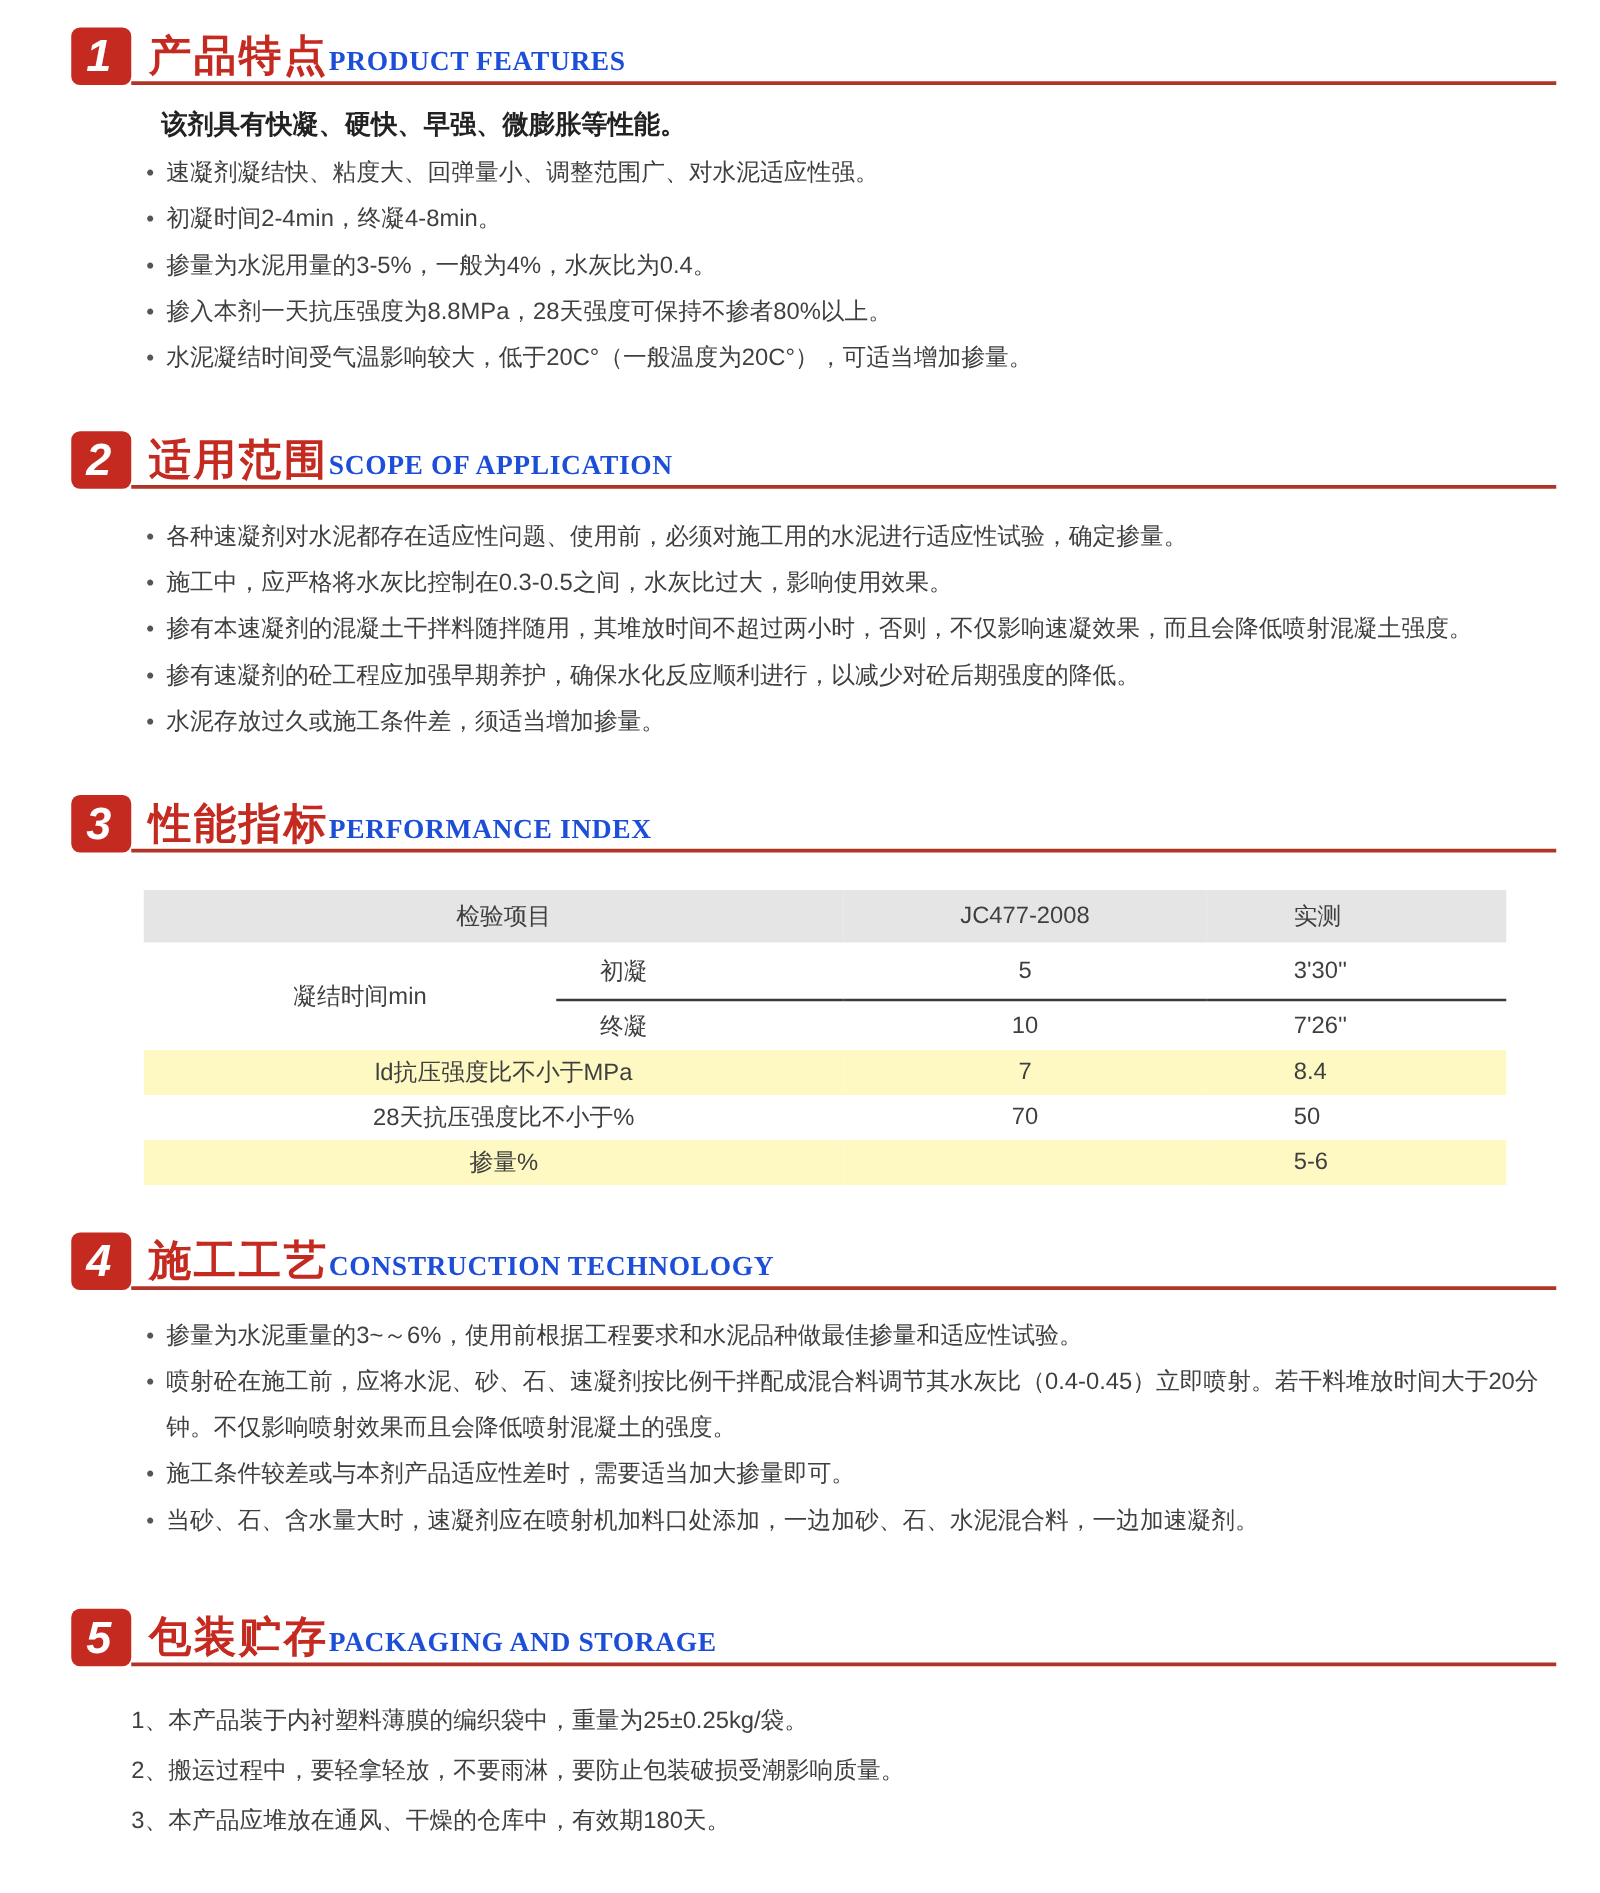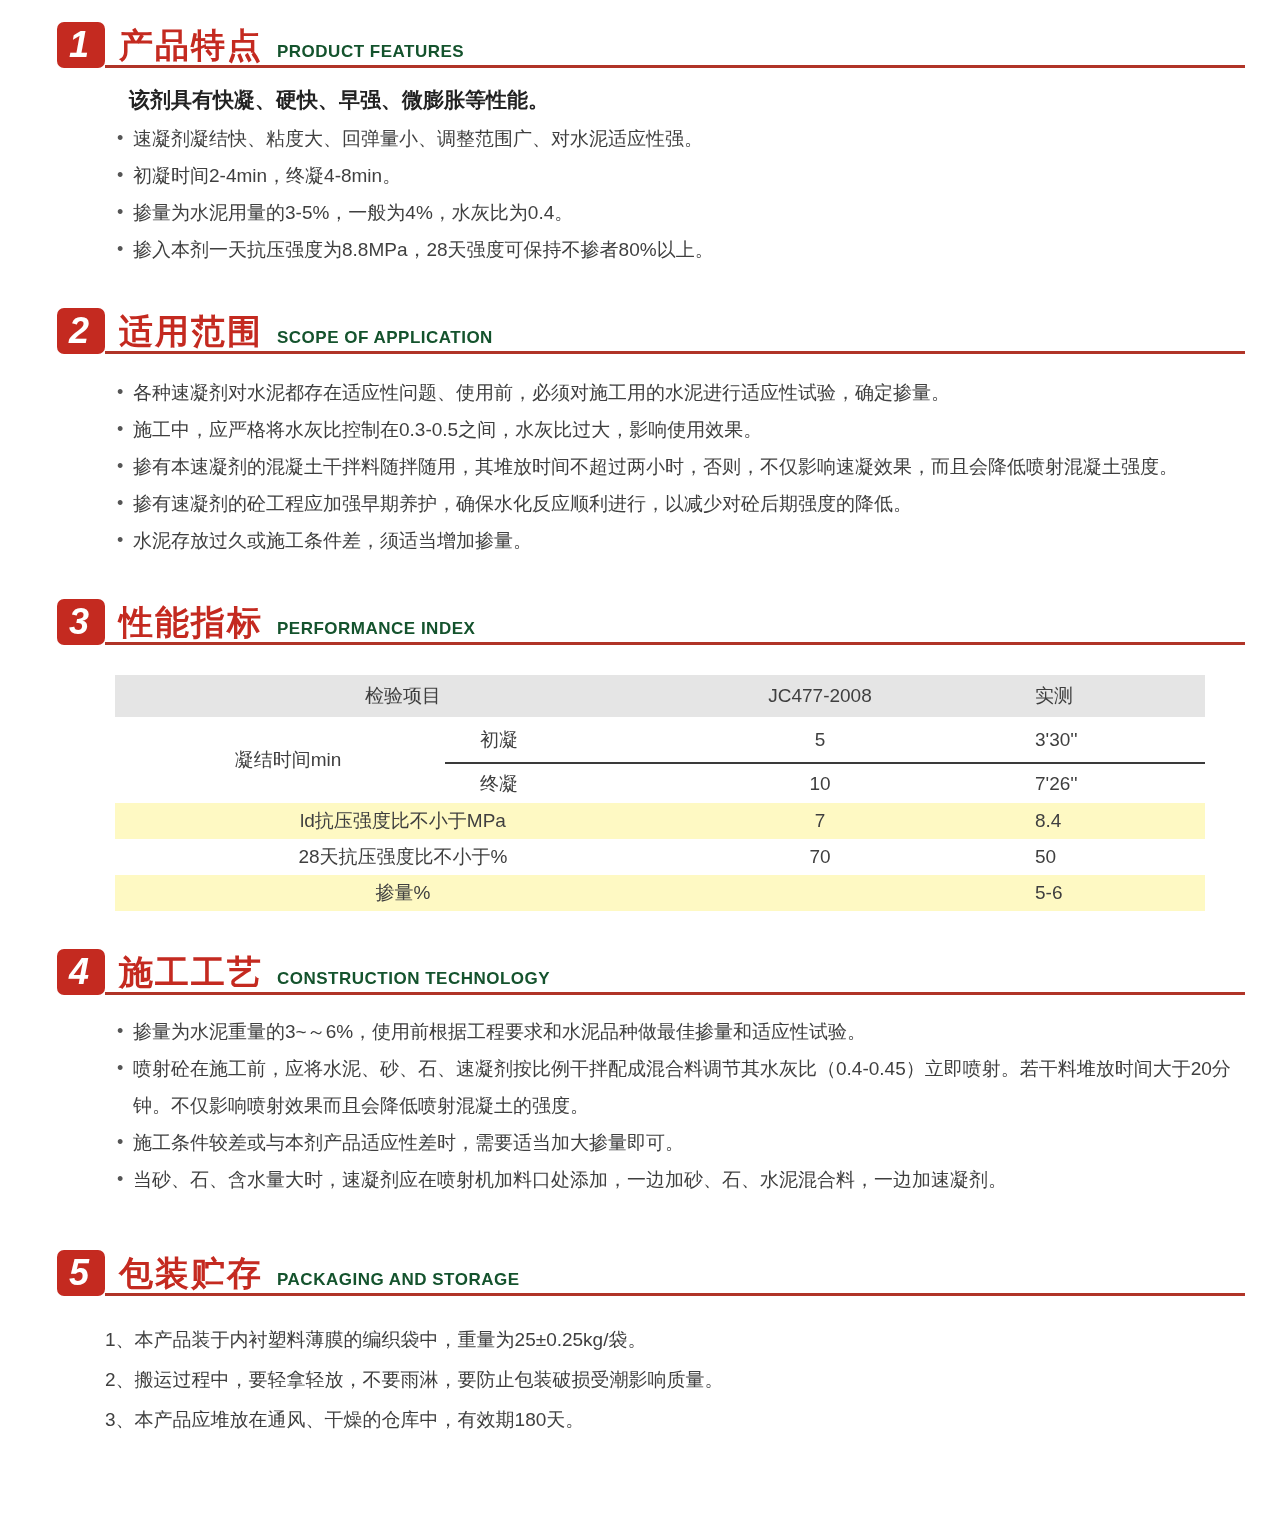--- a/index.html
+++ b/index.html
@@ -24,31 +24,31 @@
     border-radius: 7px;
     color: #fff;
     display: flex; align-items: center; justify-content: center;
   }
   .badge span {
     font-size: 36px; font-weight: bold; font-style: italic; line-height: 1;
     transform: translateX(-2px);
   }
   .htitle {
     flex: 1;
-    display: flex; align-items: flex-end; gap: 14px;
+    display: flex; align-items: flex-end; 
     border-bottom: 3px solid #b03428;
     padding-left: 14px;
   }
   .cn {
     color: #c42a20; font-size: 34px; font-weight: bold;
     line-height: 1; padding-bottom: 3px; letter-spacing: 2px;
   }
   .en {
-    color: #14532d; font-size: 17px; font-weight: bold;
-    line-height: 1; padding-bottom: 5px; letter-spacing: 0.5px;
+    color: #1d4ed8; font-size: 22px; font-weight: bold;
+    line-height: 1; padding-bottom: 5px; letter-spacing: 0.5px; font-family: Liberation Serif, serif;
   }
 
   
   .intro {
     margin: 20px 0 8px 72px;
     font-size: 21px; font-weight: bold; color: #222;
     line-height: 24px;
   }
   .bullets { list-style: none; margin: 0; padding: 0 0 0 58px; }
   .bullets li {
@@ -108,20 +108,21 @@
         <span class="cn">产品特点</span>
         <span class="en">PRODUCT FEATURES</span>
       </div>
     </div>
     <p class="intro">该剂具有快凝、硬快、早强、微膨胀等性能。</p>
     <ul class="bullets">
       <li>速凝剂凝结快、粘度大、回弹量小、调整范围广、对水泥适应性强。</li>
       <li>初凝时间2-4min，终凝4-8min。</li>
       <li>掺量为水泥用量的3-5%，一般为4%，水灰比为0.4。</li>
       <li>掺入本剂一天抗压强度为8.8MPa，28天强度可保持不掺者80%以上。</li>
+      <li>水泥凝结时间受气温影响较大，低于20C°（一般温度为20C°），可适当增加掺量。</li>
     </ul>
   </section>
 
   <section class="sec2">
     <div class="sec-header">
       <div class="badge">
         <span>2</span>
       </div>
       <div class="htitle">
         <span class="cn">适用范围</span>

